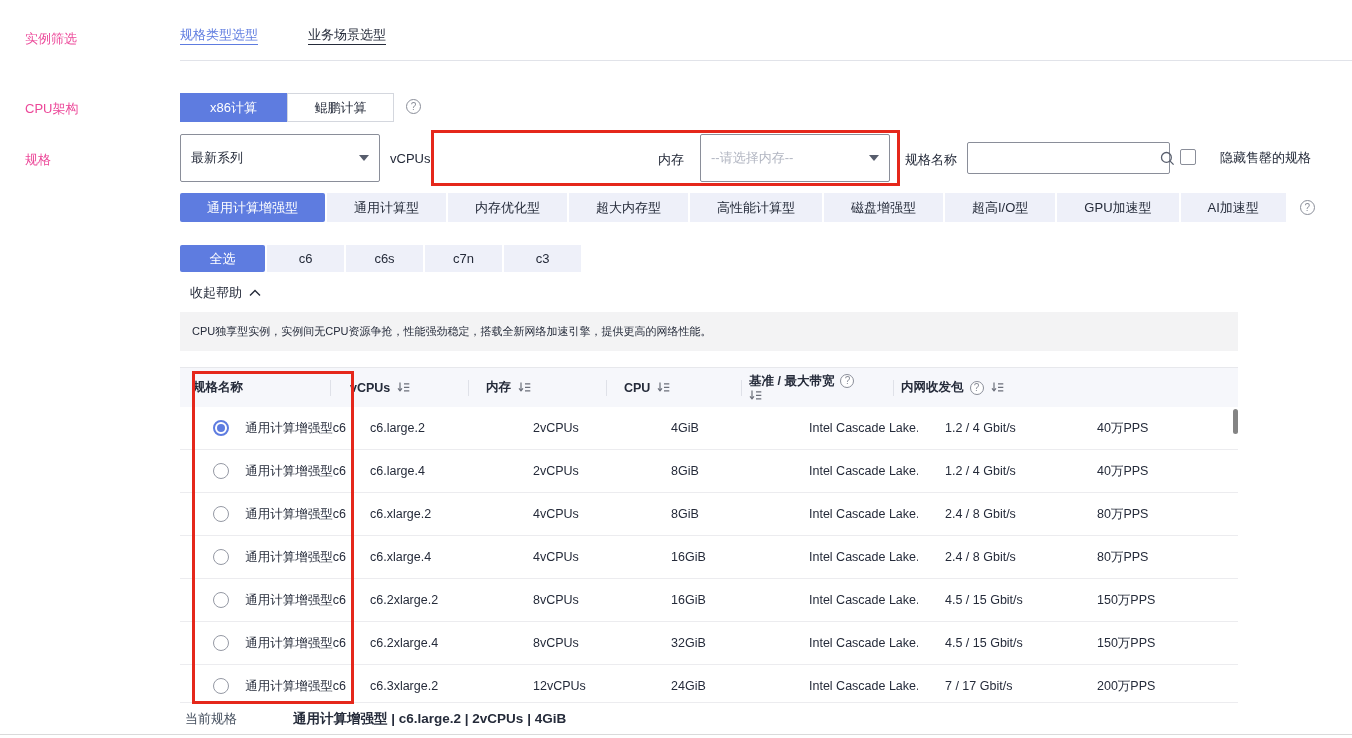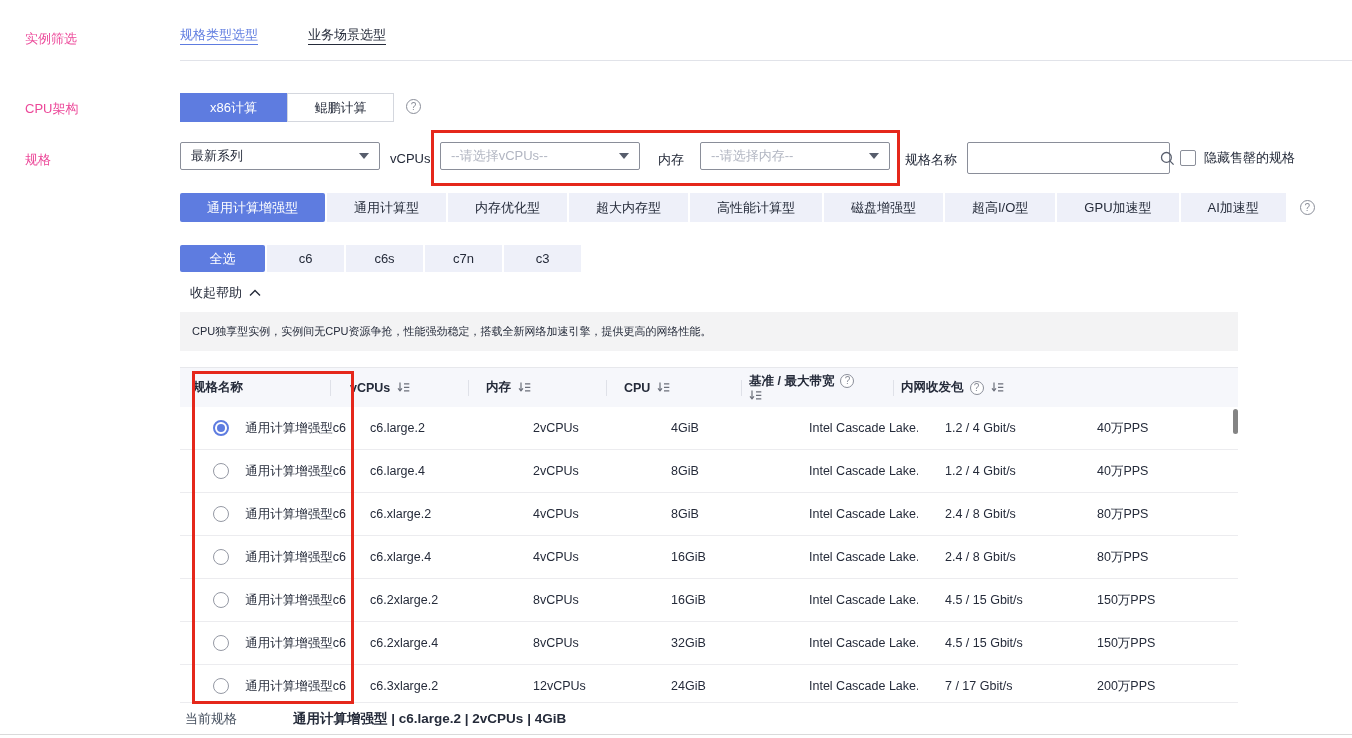--- a/index.html
+++ b/index.html
@@ -19,31 +19,31 @@
   .arch-group { position:absolute; left:180px; top:93px; display:flex; }
   .arch-btn { width:107px; height:29px; display:flex; align-items:center; justify-content:center;
     font-size:13px; cursor:pointer; background:#fff; border:1px solid #d4d7de; }
   .arch-btn.active { background:#5e7ce0; color:#fff; border-color:#5e7ce0; }
 
   .help-circle { display:inline-flex; width:15px; height:15px; border:1px solid #8a8e99; border-radius:50%;
     color:#8a8e99; font-size:10px; align-items:center; justify-content:center; cursor:pointer; background:#fff; flex:none; }
 
   
   .ctl-label { position:absolute; font-size:13px; color:#252b3a; top:151px; }
-  .select { position:absolute; top:142px; height:28px; border:1px solid #8a8e99; border-radius:2px;
+  .select { position:absolute; top:134px; height:48px; border:1px solid #8a8e99; border-radius:2px;
     background:#fff; display:flex; align-items:center; padding:0 10px; font-size:13px; cursor:pointer; }
   .select .val { flex:1; white-space:nowrap; overflow:hidden; }
   .select .ph { color:#b2b6c2; }
   .caret { width:0; height:0; border-left:5px solid transparent; border-right:5px solid transparent;
     border-top:6px solid #575d6c; flex:none; margin-left:6px; }
   .search-box { position:absolute; left:967px; top:142px; width:203px; height:32px; border:1px solid #8a8e99;
     border-radius:2px; display:flex; align-items:center; background:#fff; }
   .search-box input { flex:1; border:none; outline:none; height:100%; padding:0 8px; font-size:13px;
     font-family:inherit; background:transparent; }
-  .check-wrap { position:absolute; left:1180px; top:149px; display:flex; align-items:center; gap:8px; }
+  .check-wrap { position:absolute; left:1180px; top:149px; display:flex; gap:24px; }
   .checkbox { width:16px; height:16px; border:1px solid #8a8e99; border-radius:2px; background:#fff; cursor:pointer; flex:none; }
   .check-label { font-size:13px; }
 
   
   .cat-tabs { position:absolute; left:180px; top:193px; display:flex; gap:2px; align-items:center; }
   .cat-tab { height:29px; display:flex; align-items:center; justify-content:center; padding:0 27px;
     background:#eef0f9; font-size:13px; cursor:pointer; white-space:nowrap; }
   .cat-tab.active { background:#5e7ce0; color:#fff; border-radius:2px; }
   .cat-tabs .help-circle { margin-left:12px; }
 
@@ -122,24 +122,20 @@
     <div class="arch-btn active">x86计算</div>
     <div class="arch-btn">鲲鹏计算</div>
   </div>
   <span class="help-circle" style="position:absolute;left:406px;top:99px">?</span>
 
   <div class="select" style="left:180px;width:200px">
     <span class="val">最新系列</span>
     <span class="caret"></span>
   </div>
   <span class="ctl-label" style="left:390px">vCPUs</span>
-  <div class="select" style="left:440px;width:200px">
-    <span class="val ph">--请选择vCPUs--</span>
-    <span class="caret"></span>
-  </div>
   <span class="ctl-label" style="left:658px">内存</span>
   <div class="select" style="left:700px;width:190px">
     <span class="val ph">--请选择内存--</span>
     <span class="caret"></span>
   </div>
   <span class="ctl-label" style="left:905px">规格名称</span>
   <div class="search-box">
     <input type="text" value="" style="">
     <span style="padding-right:9px">
       <svg width="15" height="15" viewBox="0 0 15 15">

